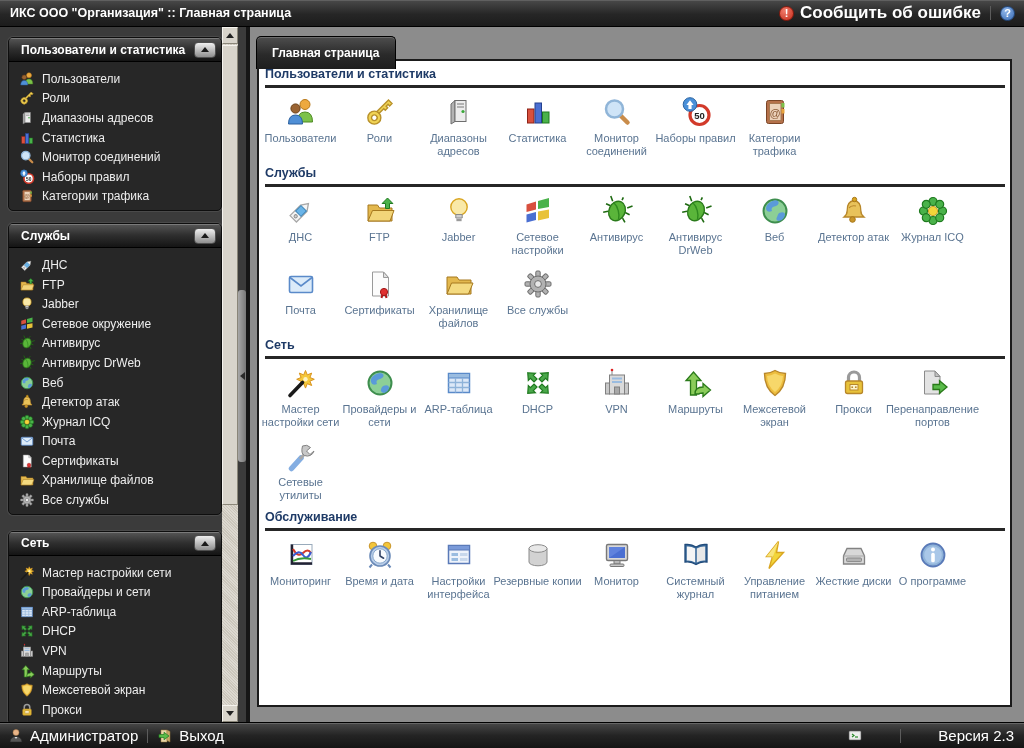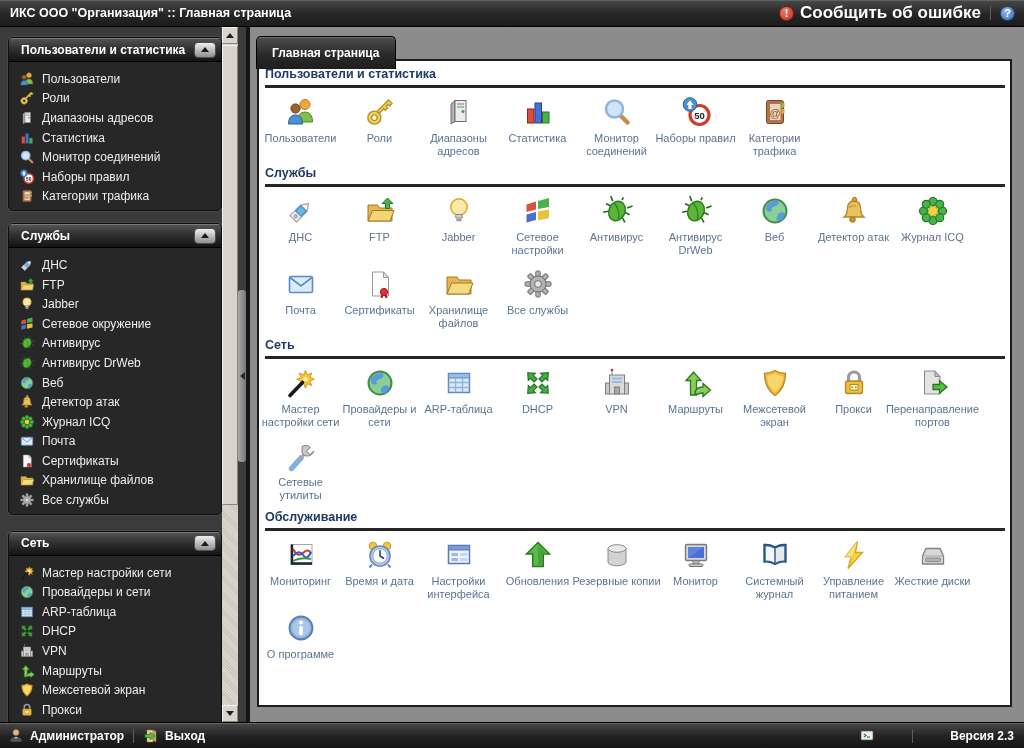--- a/index.html
+++ b/index.html
@@ -41,21 +41,21 @@
 .tab{position:absolute;left:6px;top:9px;height:24px;background:linear-gradient(#4e4e4e,#2a2a2a 55%,#1e1e1e);border:1px solid #000;border-bottom:none;border-radius:5px 5px 0 0;box-shadow:inset 0 1px 0 #6e6e6e;display:flex;align-items:center;padding:16px 15px;z-index:3;}
 .tab-lbl{color:#fff;font-weight:bold;font-size:12px;}
 #main-panel{position:absolute;left:7px;top:32px;right:12px;bottom:15px;background:#fff;border:2px solid #1b1b1b;overflow:hidden;}
 .section-title{margin:8px 5px 0 6px;padding-bottom:4px;border-bottom:3px solid #262626;color:#1e3a66;font-weight:bold;font-size:12.5px;line-height:13px;}
 .section-title:first-child{margin-top:7px;}
 .grid{display:flex;flex-wrap:wrap;row-gap:10px;margin:8px 0 0 2px;width:715px;align-items:flex-start;}
 .cell{width:79px;min-height:63px;display:flex;flex-direction:column;align-items:center;}
 .ic32{width:32px;height:32px;flex:none;}
 .lbl{margin-top:4px;font-size:11px;line-height:13px;color:#5a7491;text-align:center;white-space:pre;}
 #bottombar{position:absolute;left:0;bottom:0;width:100%;height:26px;background:linear-gradient(#484848,#242424 50%,#151515);border-top:1px solid #000;box-shadow:inset 0 1px 0 #666;display:flex;align-items:center;}
-.bb-lbl{color:#fff;font-weight:bold;font-size:12px;text-align:center;}
+.bb-lbl{color:#fff;font-weight:normal;font-size:15px;text-align:center;}
 .bb-left{display:flex;align-items:center;margin-left:8px;}
 .bb-right{display:flex;align-items:center;margin-left:auto;margin-right:10px;gap:28px;}
 .ic16{width:16px;height:16px;}
 .bb-left .ic16{margin-right:6px;}
 svg{display:block;width:100%;height:100%;}
 </style>
 </head>
 <body>
 
 <div id="topbar">
@@ -837,29 +837,20 @@
               <rect x="5.5" y="6.5" width="21" height="18" fill="#eef3fb" stroke="#5a7ab8" stroke-width="1.5"></rect>
               <rect x="5.5" y="6.5" width="21" height="4.5" fill="#7a9ad9" stroke="#5a7ab8"></rect>
               <rect x="8.5" y="14" width="6.5" height="3" fill="#9abce0"></rect>
               <rect x="17" y="14" width="7.5" height="3" fill="#c8d8ec"></rect>
               <rect x="8.5" y="19" width="6.5" height="3" fill="#9abce0"></rect>
               <rect x="17" y="19" width="7.5" height="3" fill="#c8d8ec"></rect>
             </svg>
           </span>
           <div class="lbl">Настройки
 интерфейса</div>
-        </div>
-        <div class="cell">
-          <span class="ic32">
-            <svg viewBox="0 0 32 32">
-              <path d="M16 3.5 27.5 15h-6.2v12.5H10.7V15H4.5z" fill="#5abb4a" stroke="#2a7a1a" stroke-width="1.5"></path>
-              <path d="M16 6 25 15h-4.7v11H16z" fill="#49a33c"></path>
-            </svg>
-          </span>
-          <div class="lbl">Обновления</div>
         </div>
         <div class="cell">
           <span class="ic32">
             <svg viewBox="0 0 32 32">
               <path d="M7 9.5v13.5a9 3.8 0 0 0 18 0V9.5" fill="#d2d2d2" stroke="#8a8a8a"></path>
               <ellipse cx="16" cy="9.5" rx="9" ry="3.8" fill="#e8e8e8" stroke="#8a8a8a"></ellipse>
             </svg>
           </span>
           <div class="lbl">Резервные копии</div>
         </div>

